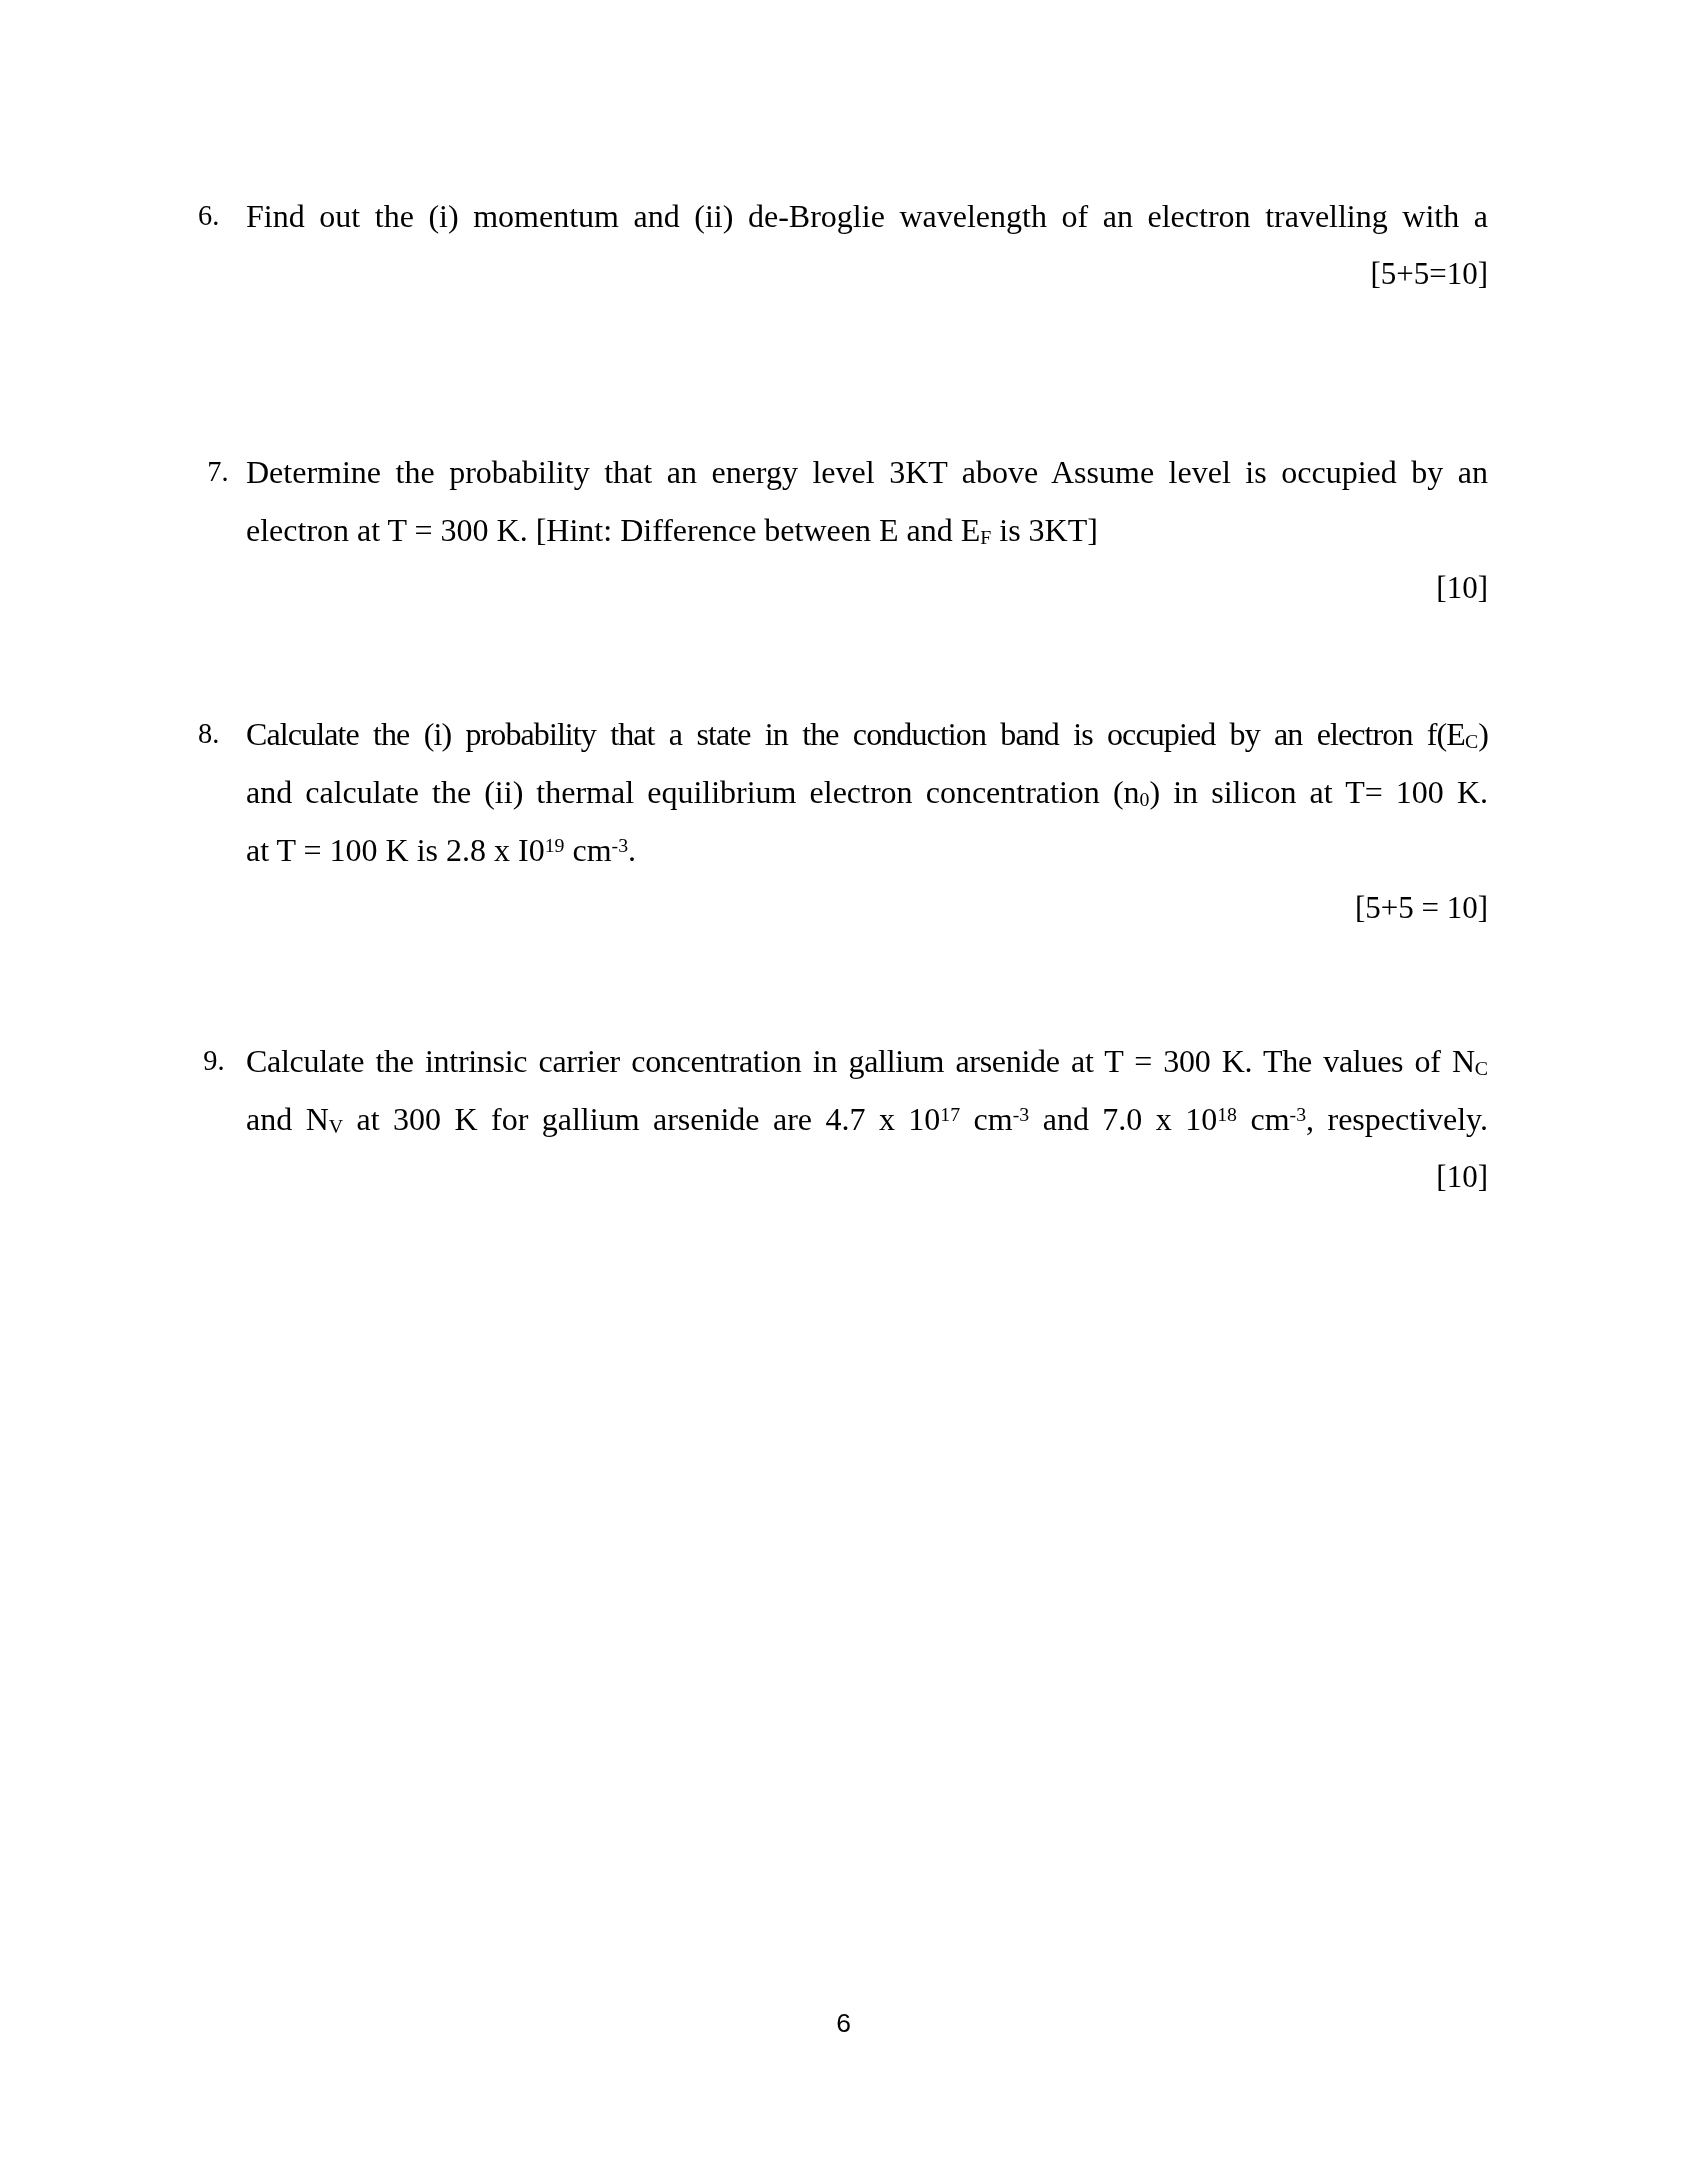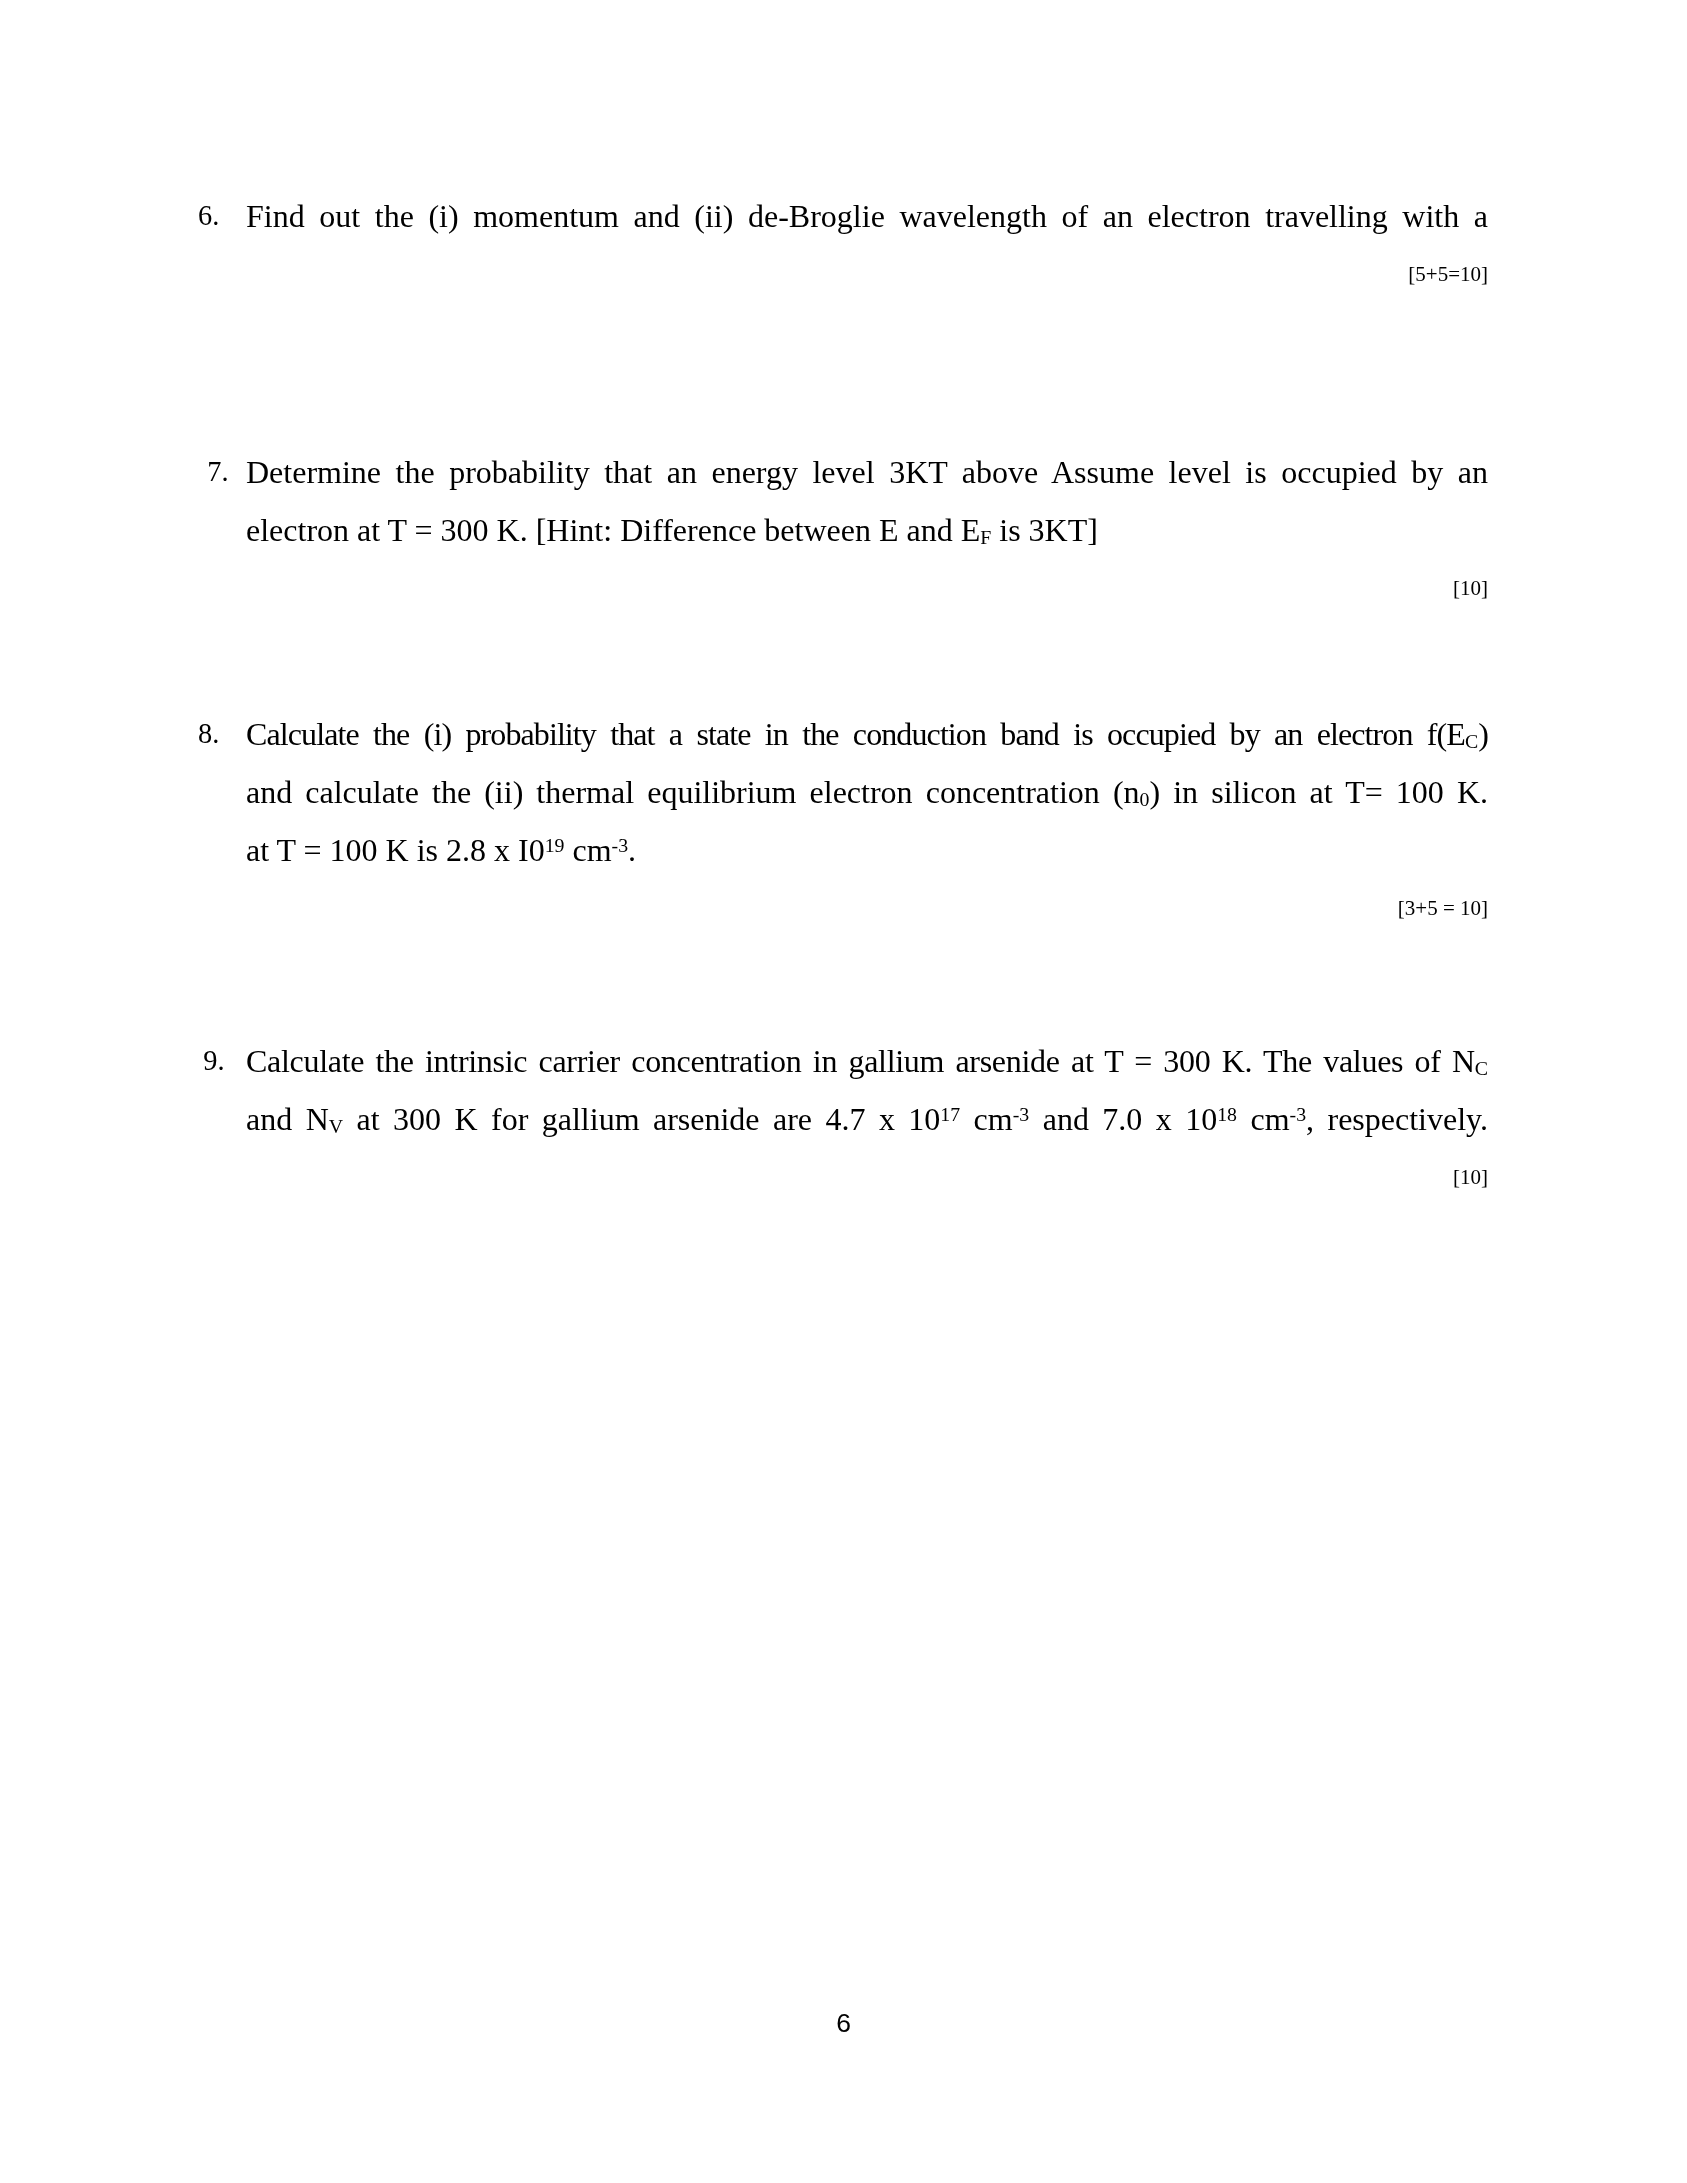--- a/index.html
+++ b/index.html
@@ -41,21 +41,21 @@
     font-size: 32px;
     line-height: 58px;
   }
   .just {
     text-align: justify;
     text-align-last: justify;
   }
   .tight   { letter-spacing: -0.9px; }
   .tight-s { letter-spacing: -0.3px; }
   .qmarks {
-    font-size: 21px;
+    font-size: 31px;
     line-height: 58px;
     text-align: right;
   }
   sup, sub {
     font-size: 0.62em;
     line-height: 0;
     position: relative;
     vertical-align: baseline;
     letter-spacing: 0;
   }
@@ -94,21 +94,21 @@
       <div class="qmarks">[10]</div>
     </div>
   </section>
 
   <section class="question" style="top:705px">
     <div class="qnum">8.</div>
     <div class="qbody">
       <div class="qline just tight">Calculate the (i) probability that a state in the conduction band is occupied by an electron f(E<sub>C</sub>)</div>
       <div class="qline just">and calculate the (ii) thermal equilibrium electron concentration (n<sub>0</sub>) in silicon at T= 100 K.</div>
       <div class="qline">at T = 100 K is 2.8 x I0<sup>19</sup> cm<sup>-3</sup>.</div>
-      <div class="qmarks">[3+5 = 10]</div>
+      <div class="qmarks">[5+5 = 10]</div>
     </div>
   </section>
 
   <section class="question" style="top:1032px">
     <div class="qnum nudge8">9.</div>
     <div class="qbody">
       <div class="qline just tight-s">Calculate the intrinsic carrier concentration in gallium arsenide at T = 300 K. The values of N<sub>C</sub></div>
       <div class="qline just">and N<sub>V</sub> at 300 K for gallium arsenide are 4.7 x 10<sup>17</sup> cm<sup>-3</sup> and 7.0 x 10<sup>18</sup> cm<sup>-3</sup>, respectively.</div>
       <div class="qmarks">[10]</div>
     </div>

